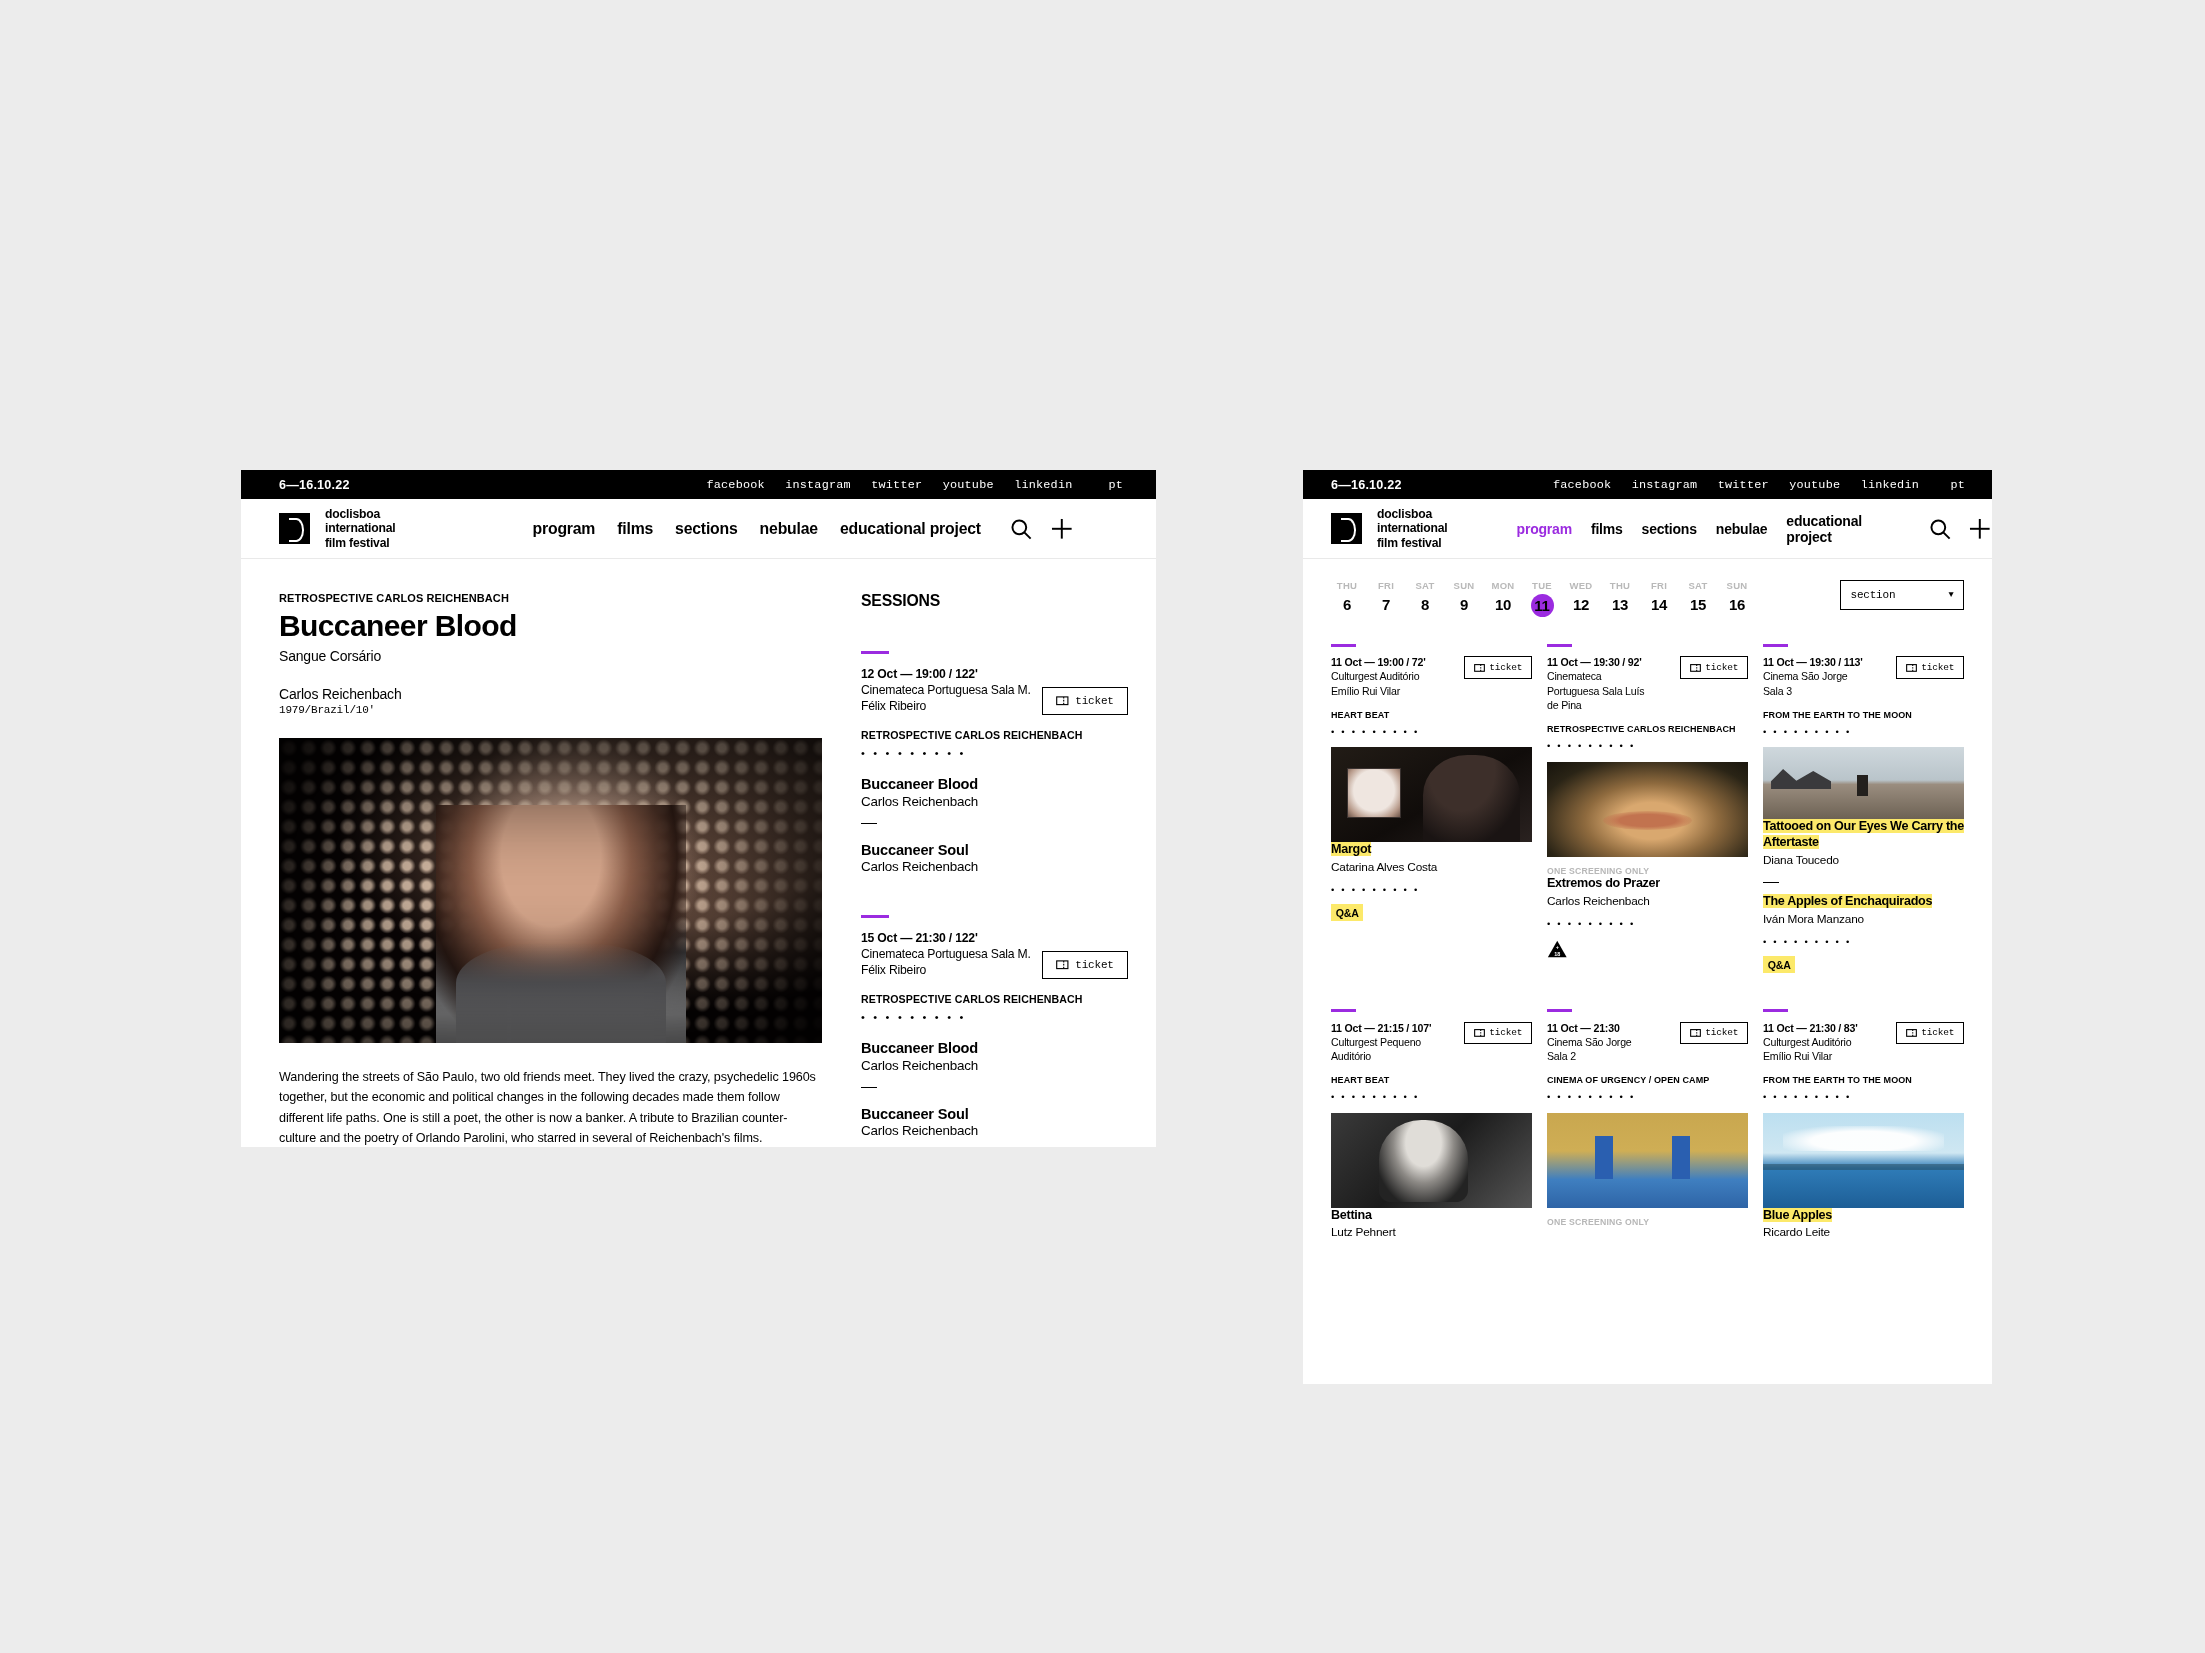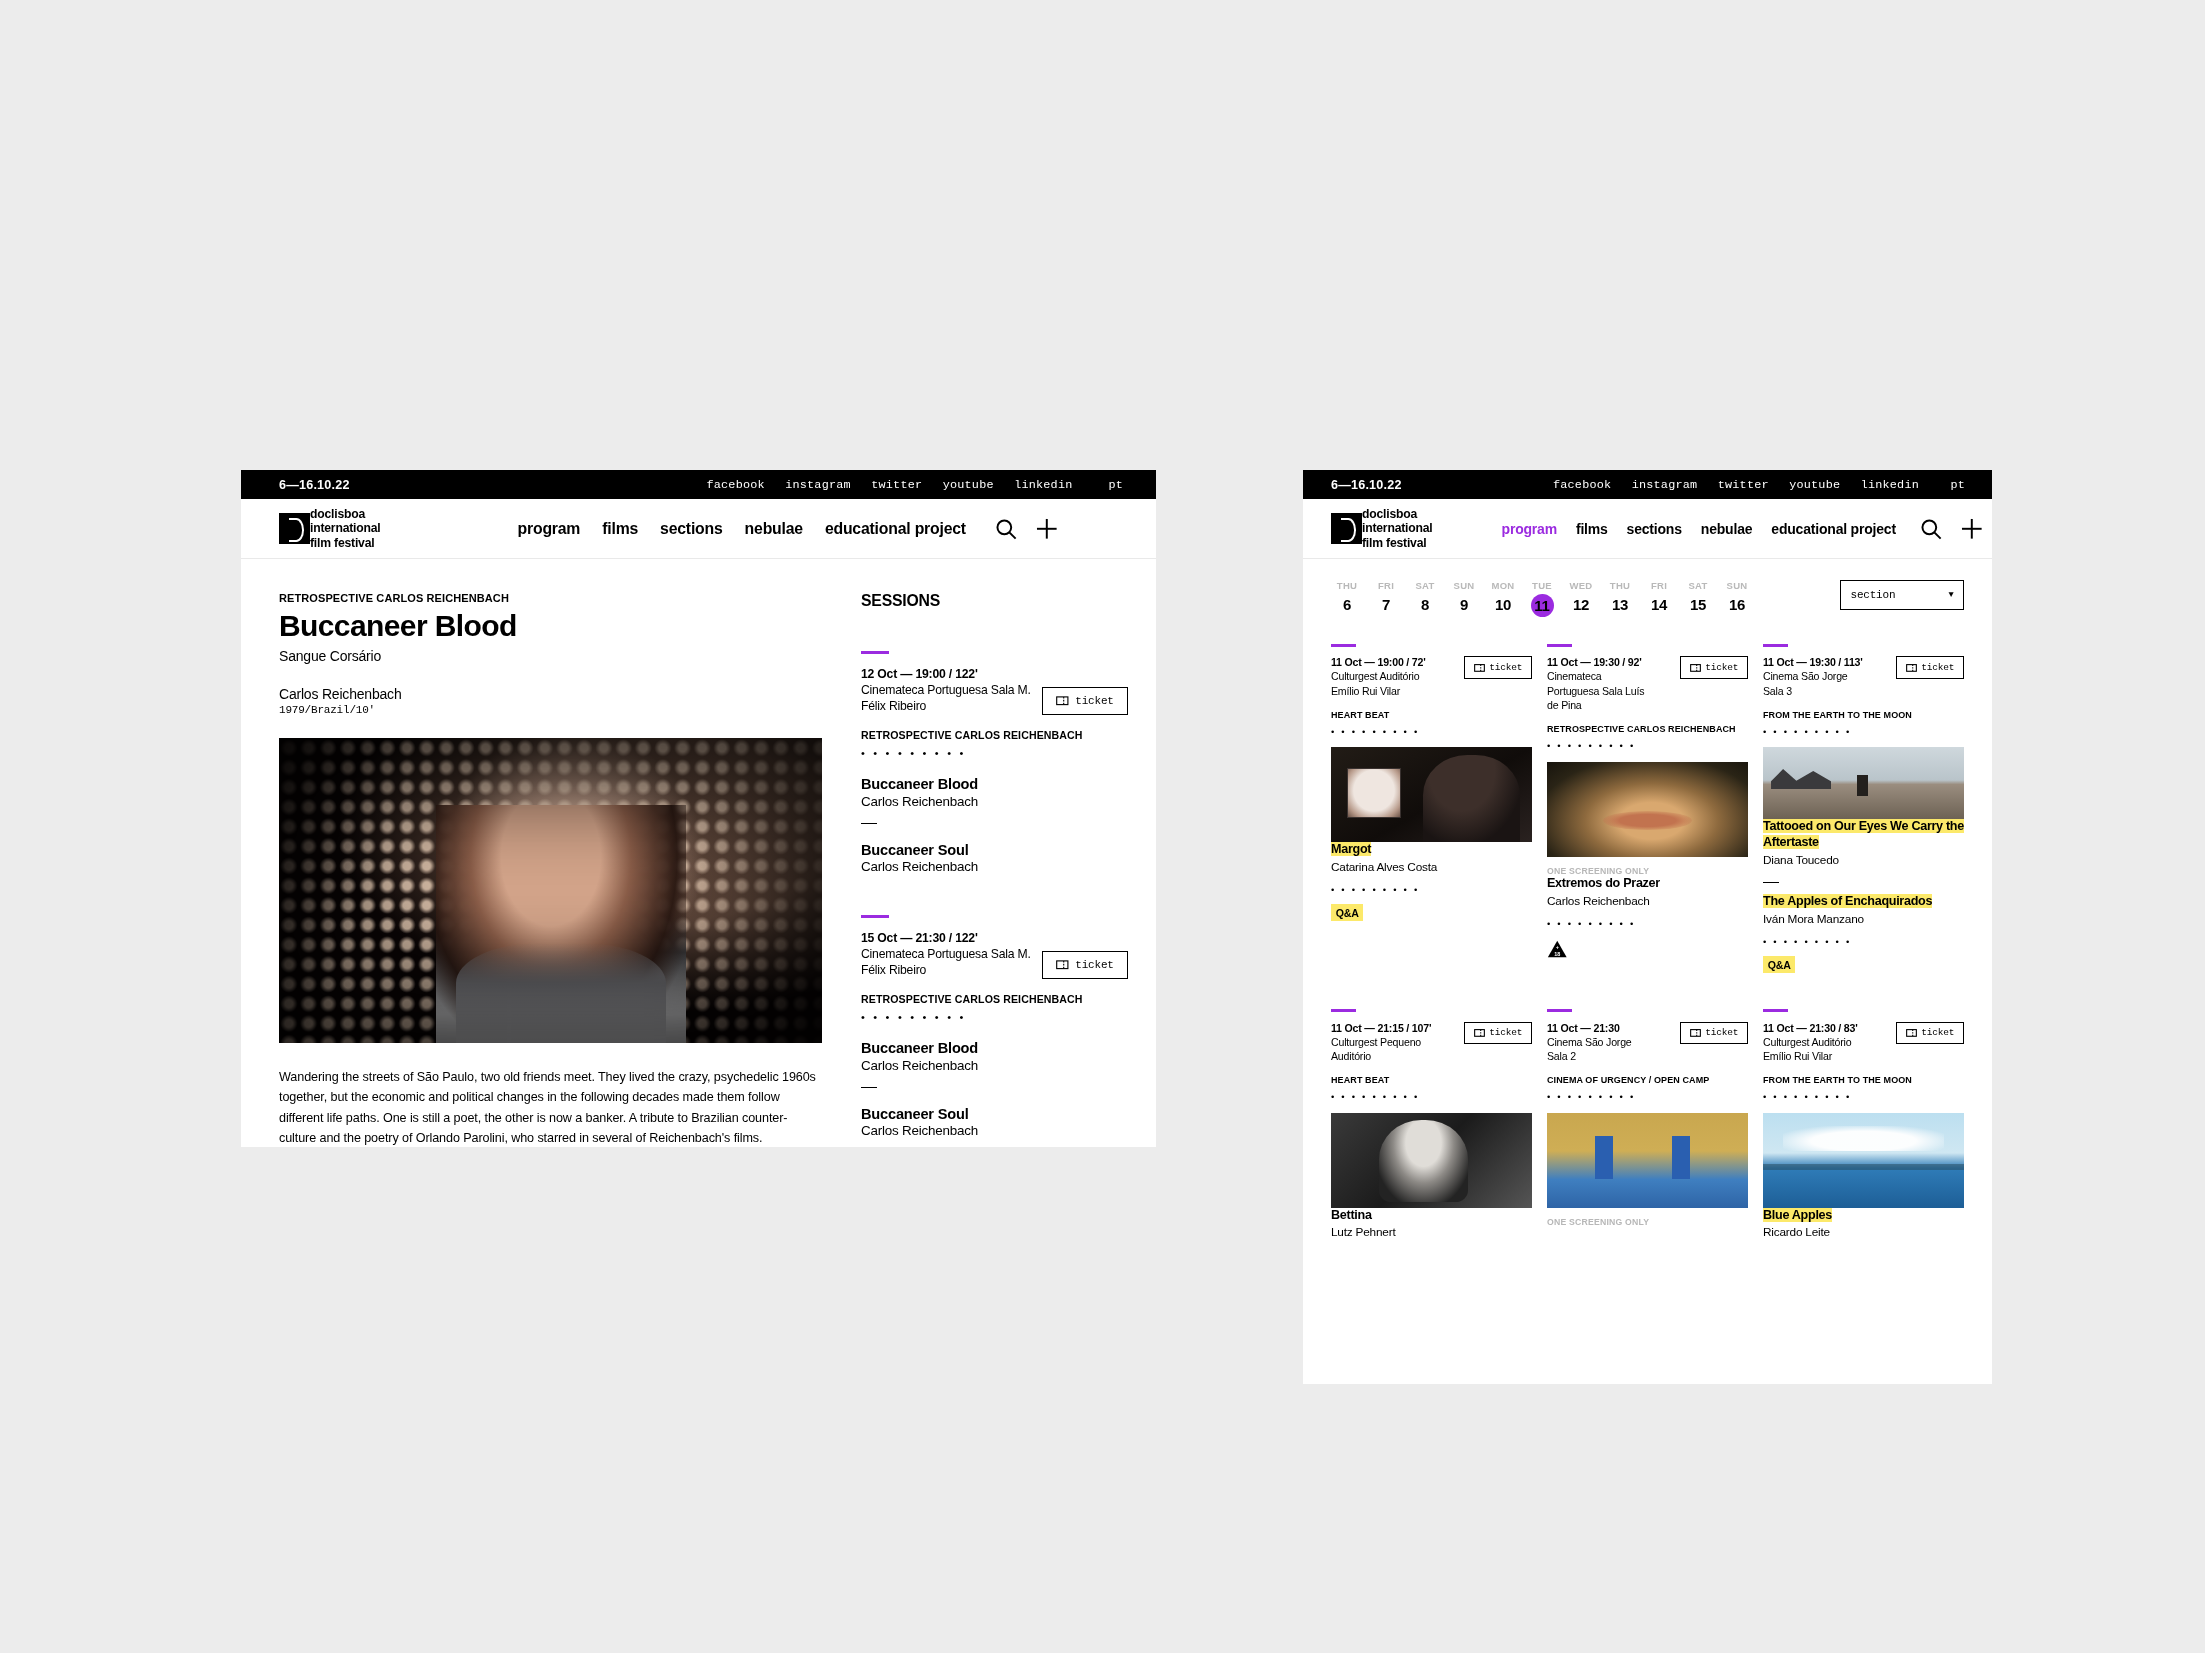--- a/index.html
+++ b/index.html
@@ -28,33 +28,33 @@
   .topbar .social a { color: #fff; text-decoration: none; }
   .topbar .lang { margin-left: 36px; margin-right: 33px; color: #fff; }
   #window-program .topbar .dates { margin-left: 28px; }
   #window-program .topbar .lang { margin-left: 31.5px; margin-right: 27px; }
 
   
   .header {
     display: flex; align-items: center; height: 60px;
     border-bottom: 0.8px solid #e9e9e9; background: #fff;
   }
-  .brand { display: flex; align-items: center; gap: 0; }
+  .brand { display: flex; align-items: center; gap: 15px; }
   #window-detail .brand { margin-left: 38px; }
   #window-program .brand { margin-left: 28px; }
   .logo-mark {
     width: 31px; height: 31px; background: #000; position: relative; flex: 0 0 auto;
   }
   .logo-mark::before {
     content: ""; position: absolute; left: 9.5px; top: 5.5px;
     width: 13.4px; height: 19.7px; border-radius: 0 50% 50% 0 / 0 50% 50% 0;
     border: 2.8px solid #fff; border-left: none;
   }
   .brand-name { font-size: 12.2px; font-weight: bold; line-height: 1.16; letter-spacing: -0.2px; }
-  .nav { display: flex; align-items: flex-start; gap: 22px; font-size: 15.8px; font-weight: bold; letter-spacing: -0.2px; }
+  .nav { display: flex; align-items: center; gap: 22px; font-size: 15.8px; font-weight: bold; letter-spacing: -0.2px; }
   #window-detail .nav { margin-left: 137px; }
   #window-program .nav { margin-left: 69px; gap: 19px; font-size: 14px; }
   .nav a { color: #000; text-decoration: none; }
   .nav a.active { color: #9B2BE0; }
   .header-icons { display: flex; align-items: center; gap: 17.3px; margin-left: 23.6px; }
   #window-detail .header-icons { margin-left: 28px; }
   .icon-btn { width: 23.6px; height: 23.6px; display: block; cursor: pointer; }
 
   
   .detail-body { display: flex; padding: 33px 38px 0 38px; }

